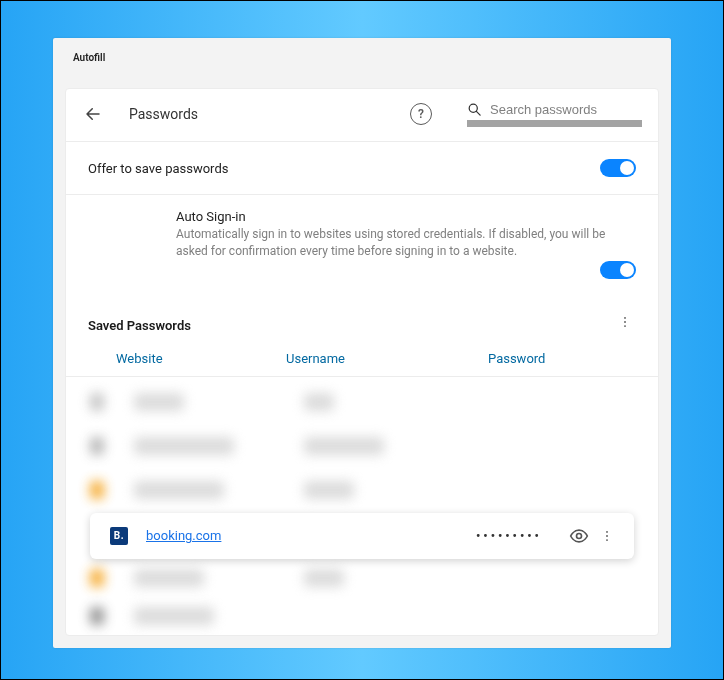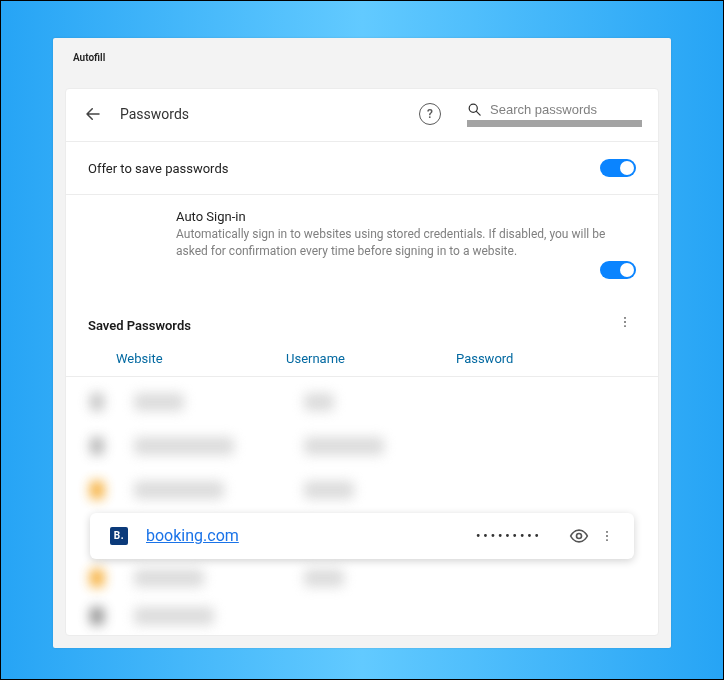--- a/index.html
+++ b/index.html
@@ -1,47 +1,47 @@
 <!DOCTYPE html>
 <html><head>
 <meta charset="utf-8">
 <style>
   html,body{margin:0;padding:0;font-family:-apple-system,BlinkMacSystemFont,"Segoe UI",Roboto,Arial,sans-serif;}
   body{width:724px;height:680px;box-sizing:border-box;border:1px solid #000;background:linear-gradient(90deg,#26a4f5,#62caff 50%,#26a4f5);position:relative;overflow:hidden;}
   .panel{position:absolute;left:52px;top:37px;right:52px;bottom:31px;background:#f3f3f3;border-radius:2px;box-shadow:0 0 2px rgba(0,0,0,.15);}
   .panel-title{font-size:10px;font-weight:600;color:#222;padding:14px 20px 10px 20px;}
   .card{position:absolute;left:12px;right:12px;top:50px;bottom:12px;background:#fff;border:1px solid #ececec;border-radius:4px;overflow:hidden;}
-  .card-header{display:flex;align-items:center;gap:16px;padding:12px 16px 14px 16px;justify-content:center;}
+  .card-header{display:flex;align-items:center;gap:25px;padding:12px 16px 14px 16px;justify-content:center;}
   .back-btn{width:22px;height:22px;display:flex;align-items:center;justify-content:center;color:#444;cursor:pointer;}
   .section-title{font-size:14px;font-weight:400;color:#333;}
   .spacer{flex:1;}
   .help-btn{width:20px;height:20px;border:1.5px solid #5a5a5a;border-radius:50%;display:flex;align-items:center;justify-content:center;color:#5a5a5a;font-size:12px;font-weight:600;cursor:pointer;}
   .search-wrap{display:flex;align-items:center;gap:6px;border-bottom:7px solid #a3a3a3;padding-bottom:2px;margin-left:10px;min-width:170px;}
   .search-input{border:none;outline:none;font-size:13px;color:#333;width:150px;background:transparent;}
   .search-input::placeholder{color:#808080;}
   .divider{height:1px;background:#ececec;margin:0;}
   .row{display:flex;align-items:center;padding:14px 22px;min-height:24px;}
   .row .txt{flex:1;}
   .row .label{font-size:13px;color:#222;}
   .row .desc{font-size:12px;color:#808080;line-height:1.45;margin-top:2px;max-width:460px;}
   .toggle{width:36px;height:18px;background:#0a84ff;border-radius:10px;position:relative;cursor:pointer;}
   .toggle::after{content:"";position:absolute;right:2px;top:2px;width:14px;height:14px;background:#fff;border-radius:50%;}
   .saved-header{display:flex;align-items:flex-end;padding:18px 22px 8px 22px;}
   .saved-title{font-size:13px;font-weight:600;color:#1a1a1a;flex:1;}
   .kebab{width:22px;height:22px;display:flex;align-items:center;justify-content:center;color:#5a5a5a;cursor:pointer;}
   .table-head{display:flex;padding:10px 22px 10px 50px;font-size:13px;color:#0369a1;border-bottom:1px solid #ececec;}
   .col-site{width:170px;}
   .col-user{width:170px;}
-  .col-pass{flex:1;}
+  .col-pass{flex:1;margin-left:32px;}
   .blur-zone{position:relative;height:240px;background:#fff;}
   .blur-stripe{position:absolute;left:24px;right:24px;height:38px;display:flex;align-items:center;}
   .blob{height:18px;border-radius:4px;filter:blur(6px);opacity:.9;}
   .entry-card{position:absolute;left:24px;right:24px;height:46px;background:#fff;border-radius:6px;box-shadow:0 2px 8px rgba(0,0,0,.18);display:flex;align-items:center;padding:0 16px 0 20px;box-sizing:border-box;}
   .site-icon{width:18px;height:18px;background:#0b3a7a;border-radius:2px;color:#fff;font-size:10px;font-weight:700;display:flex;align-items:center;justify-content:center;margin-right:18px;letter-spacing:.5px;}
-  .site-link{color:#1a73e8;font-size:16px;text-decoration:underline;cursor:pointer;width:160px;}
+  .site-link{color:#1a73e8;font-size:13px;text-decoration:underline;cursor:pointer;width:160px;}
   .user-cell{width:170px;}
   .pass-dots{flex:1;font-size:12px;letter-spacing:3px;color:#333;font-weight:700;}
   .eye-btn{width:22px;height:22px;display:flex;align-items:center;justify-content:center;color:#555;cursor:pointer;margin-right:6px;}
   svg{display:block;}
 </style>
 </head>
 <body>
 
 <div class="panel">
   <div class="panel-title">Autofill</div>

